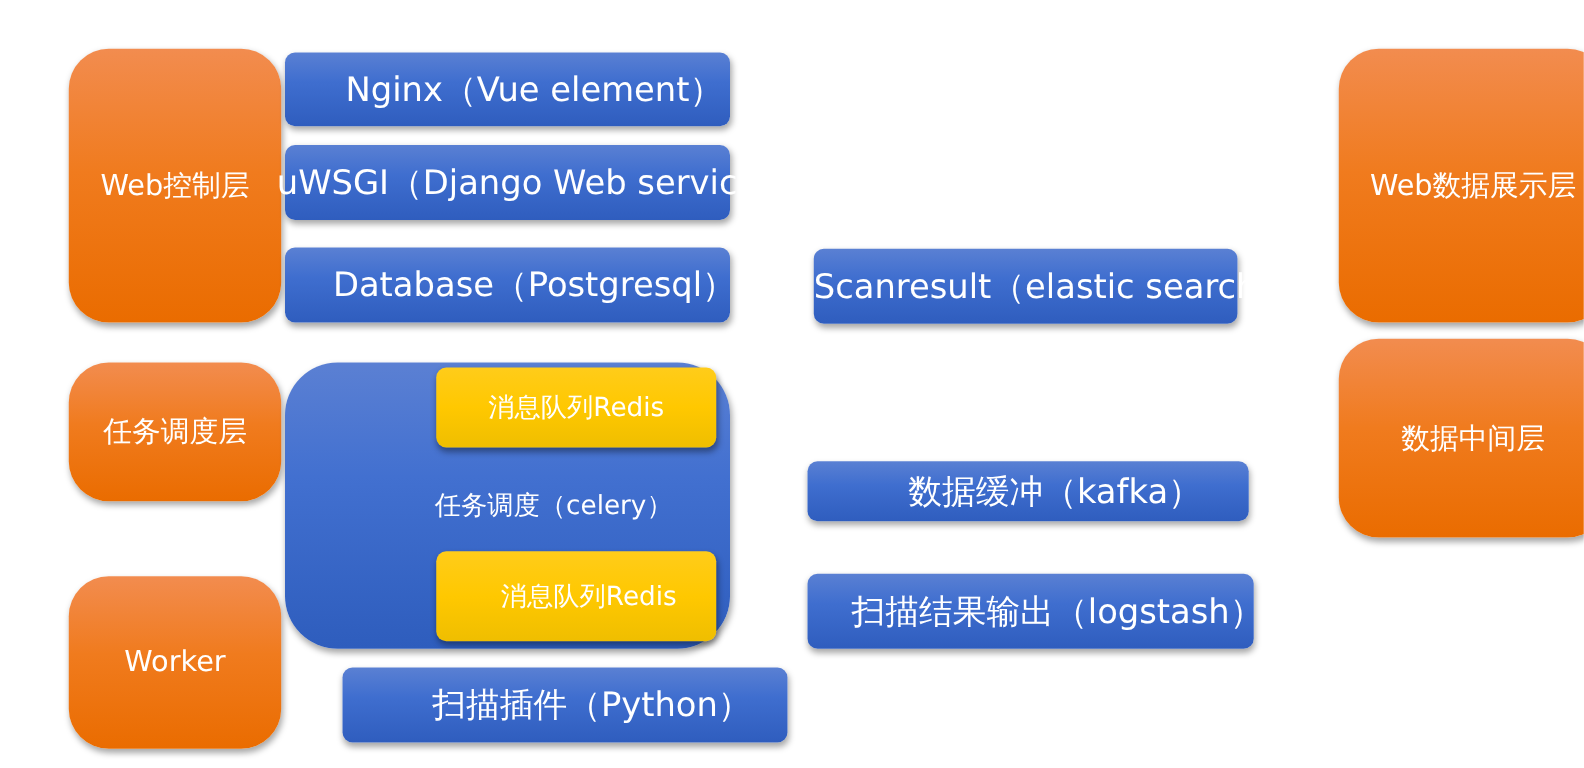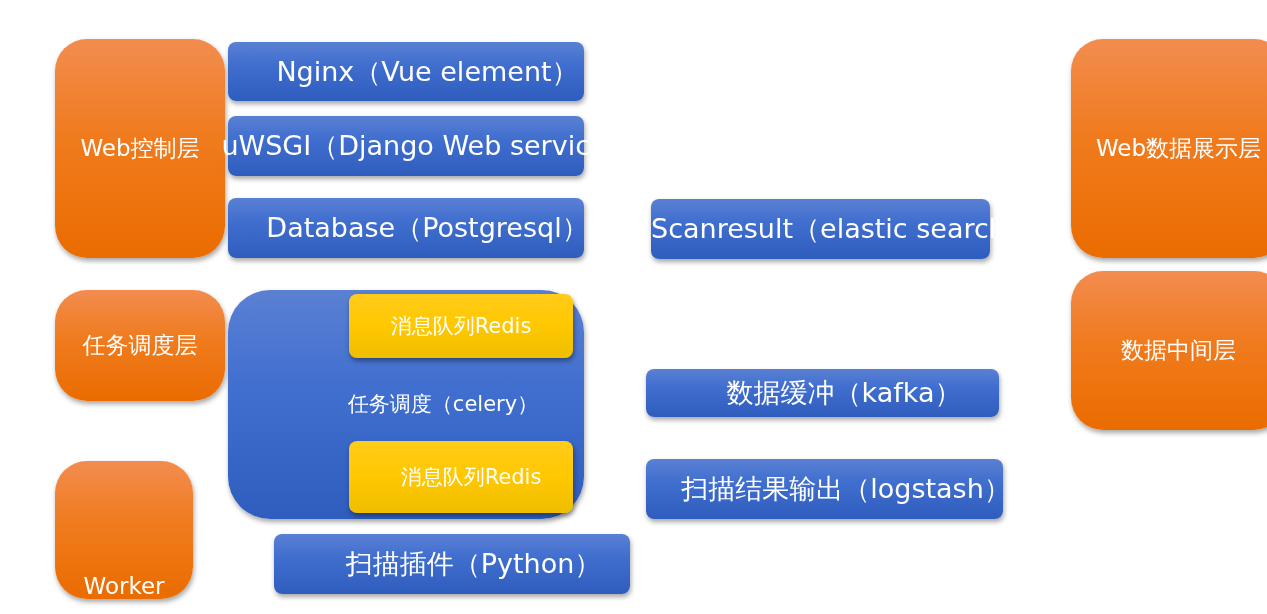--- a/index.html
+++ b/index.html
@@ -56,21 +56,21 @@
 <body>
 
 <div class="box orange" style="left:14px; top:39px; width:170px; height:219px;">
   <span class="label">Web控制层</span>
 </div>
 
 <div class="box orange" style="left:14px; top:290px; width:170px; height:111px;">
   <span class="label">任务调度层</span>
 </div>
 
-<div class="box orange" style="left:14px; top:461px; width:138px; height:138px;align-items:flex-end;">
+<div class="box orange" style="left:14px; top:461px; width:170px; height:138px;">
   <span class="label">Worker</span>
 </div>
 
 <div class="box blue" style="left:228px; top:42px; width:356px; height:59px;">
   <span class="label">Nginx（Vue element）</span>
 </div>
 
 <div class="box blue" style="left:228px; top:116px; width:356px; height:60px;">
   <span class="label">uWSGI（Django Web service）</span>
 </div>

